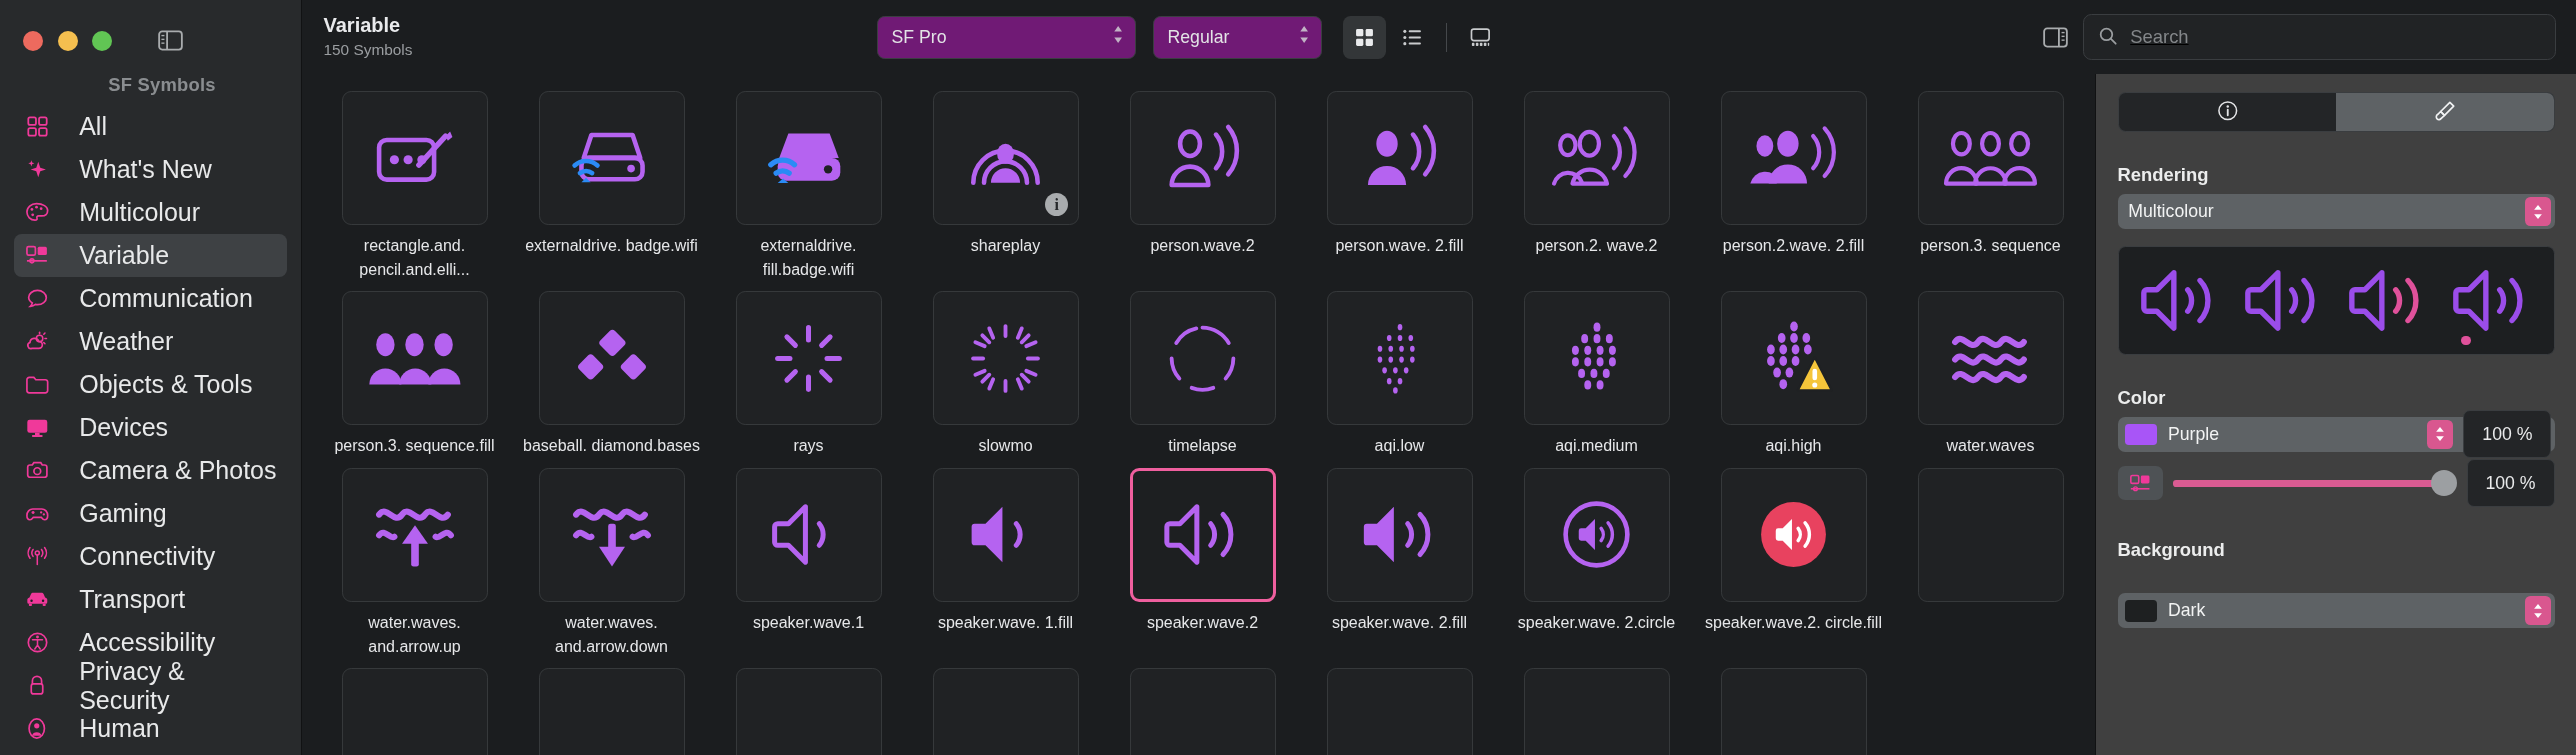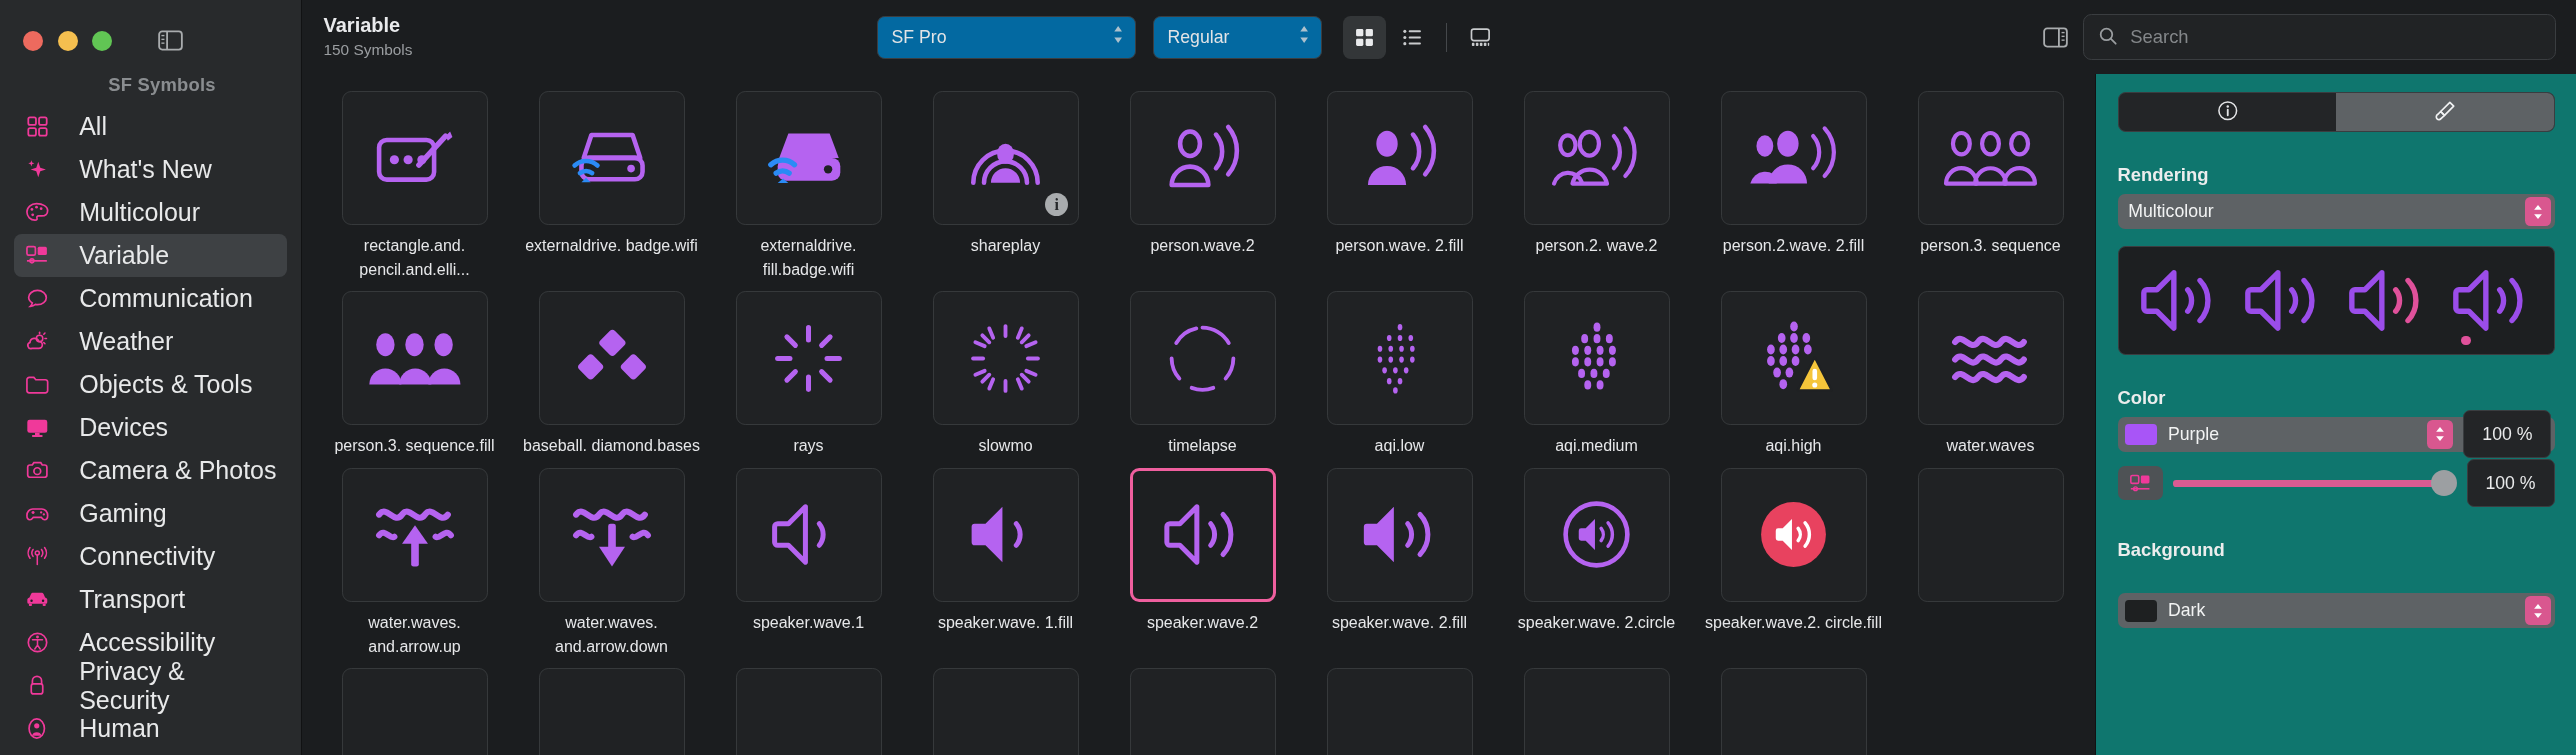--- a/index.html
+++ b/index.html
@@ -51,38 +51,38 @@
     padding: 0 20px 0 21.5px;
     position: relative;
   }
   .title-block { width: 553px; }
   .title-main { color: #e9eaec; font-size: 20px; font-weight: 700; line-height: 23px; }
   .title-sub { color: #9a9da0; font-size: 15.4px; line-height: 20px; margin-top: 2.3px; }
 
   .tb-center { display: flex; align-items: center; gap: 17px; }
   .popup {
     height: 43px; border: 0.8px solid #3b3e41; border-radius: 7.7px;
-    background: #0369a1; display: flex; align-items: center;
+    background: #701a75; display: flex; align-items: center;
     padding: 0 10.7px 0 14px; color: #e3e4e6; font-size: 17.7px;
     min-width: 0; position: relative;
   }
   .popup .pv { flex: 1 1 auto; white-space: nowrap; }
   .popup .chev { margin-left: 12.3px; opacity: .82; }
   .popup.font { width: 259px; }
   .popup.weight { width: 169px; }
 
   .seg { display: flex; align-items: center; gap: 4.6px; margin-left: 4.6px; }
   .seg-btn {
     width: 43px; height: 43px; border-radius: 7.7px;
     display: flex; align-items: center; justify-content: center;
   }
   .seg-btn.on { background: #333638; }
   .vdiv { width: 0.8px; height: 29px; background: #45484b; margin: 0 7.7px; }
 
-  .tb-right { margin-left: auto; display: flex; align-items: center; gap: 15.4px; }
+  .tb-right { margin-left: auto; display: flex; align-items: center; gap: 15.4px; text-decoration: underline; }
   .search {
     width: 473px; height: 46px; border: 0.8px solid #3a3d40; border-radius: 8.4px;
     background: #212325; display: flex; align-items: center; gap: 12.3px;
     padding: 0 14px;
   }
   .search .ph { color: #84878a; font-size: 18.4px; }
 
   
   .content { flex: 1 1 auto; display: flex; min-height: 0; }
   .gridwrap { flex: 1 1 auto; overflow: hidden; padding: 7.7px 0 0 0; position: relative; }
@@ -110,21 +110,21 @@
     display: flex; align-items: center; justify-content: center;
     font-family: "Liberation Serif", serif;
   }
   .cell .label {
     margin-top: 9.2px; width: 178px; text-align: center;
     color: #e6e7e9; font-size: 16px; line-height: 24px;
   }
 
   
   .inspector {
-    width: 481px; flex: 0 0 481px; background: #0f766e;
+    width: 481px; flex: 0 0 481px; background: #404040;
     border-left: 0.8px solid #111213; padding: 18.4px 21.5px 0 21.5px;
   }
   .tabs {
     display: flex; height: 40px; border: 0.8px solid #3a3d40;
     border-radius: 7.7px; overflow: hidden; background: #232527;
   }
   .tab { flex: 1 1 50%; display: flex; align-items: center; justify-content: center; }
   .tab.on { background: #5e6265; }
   .sec-title { color: #eceded; font-size: 18.4px; font-weight: 700; margin: 32px 0 7.7px; }
   .sel {

